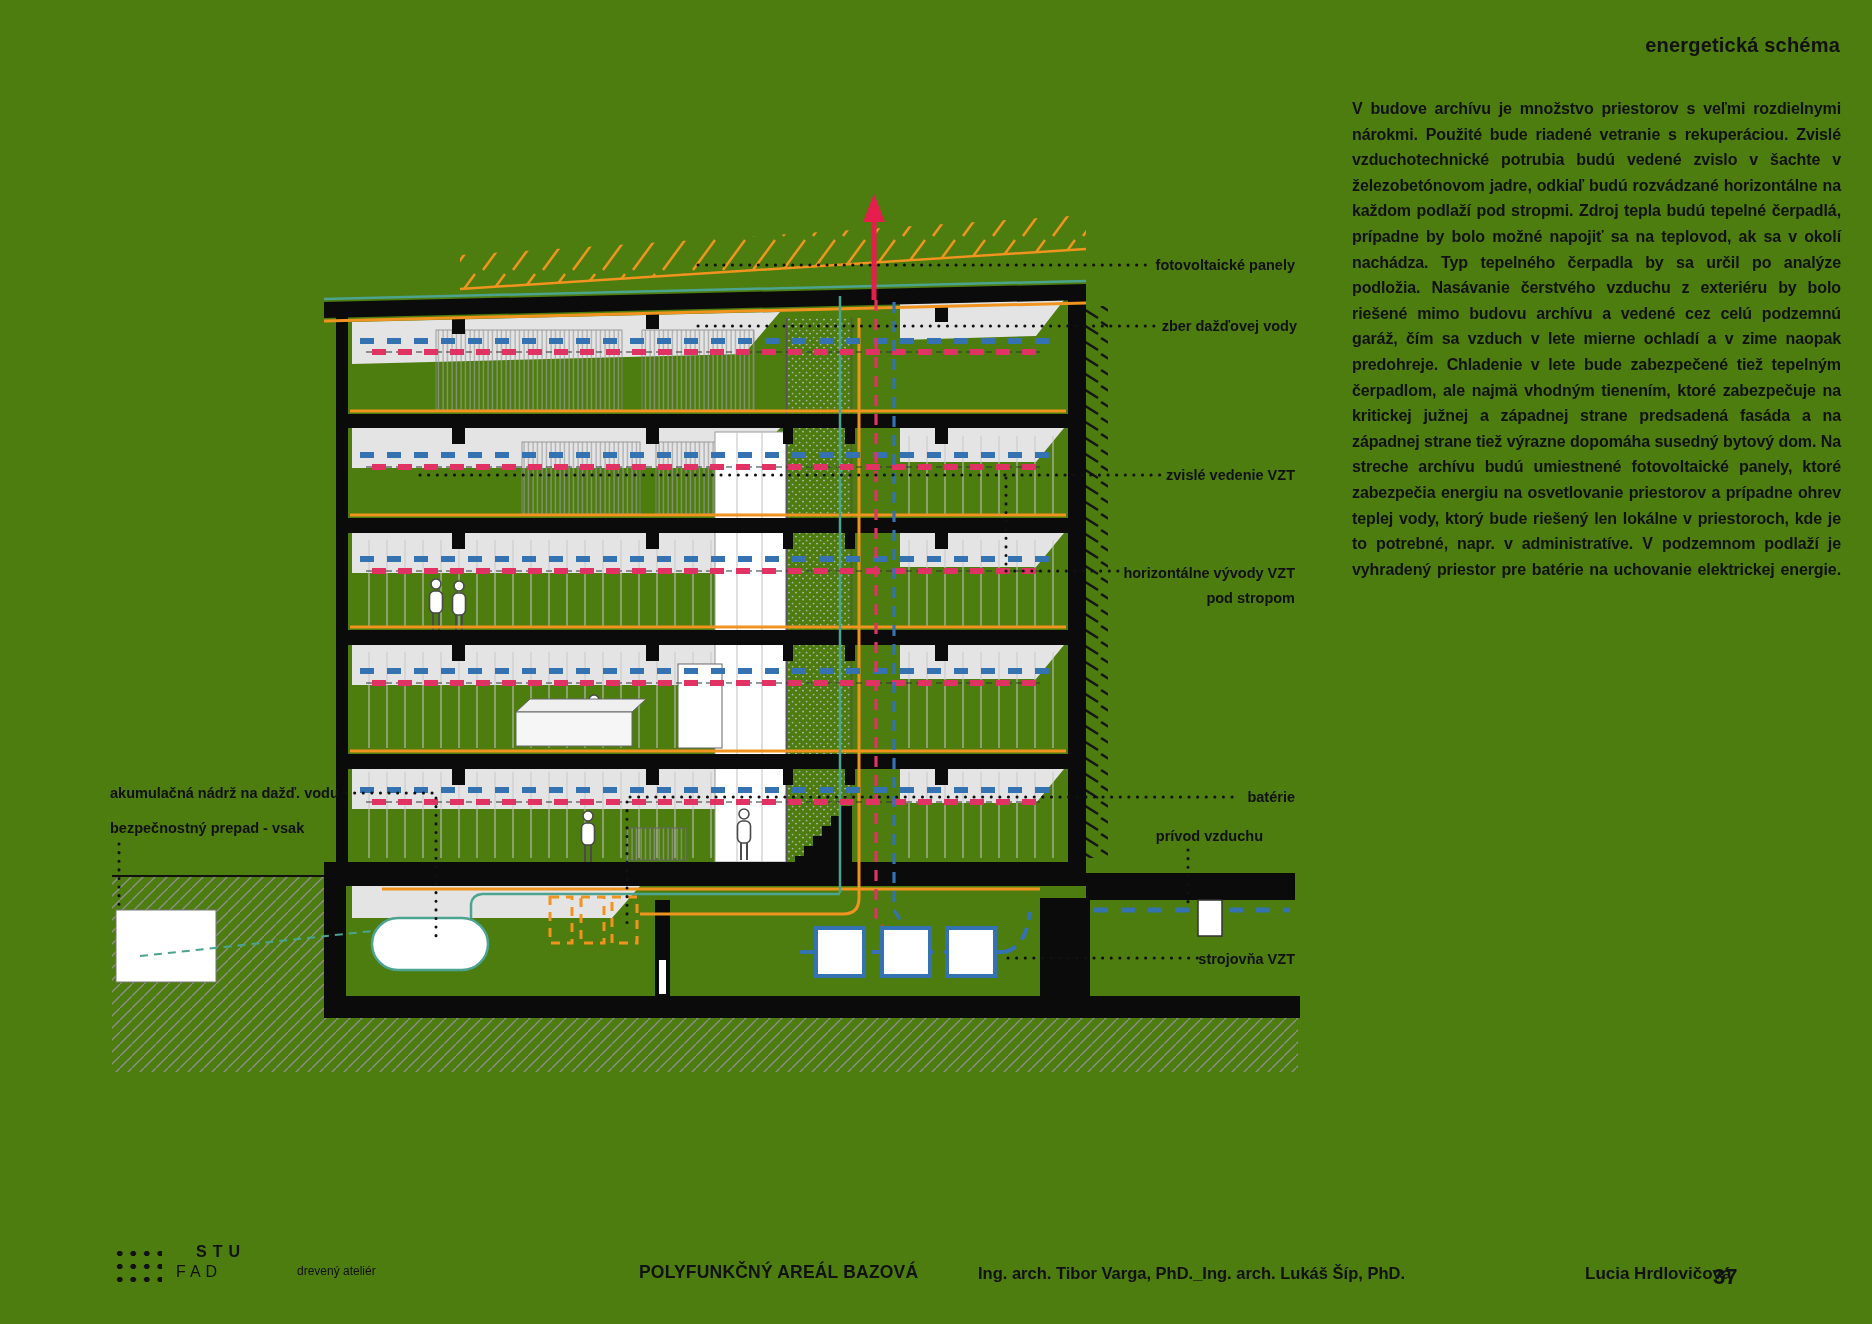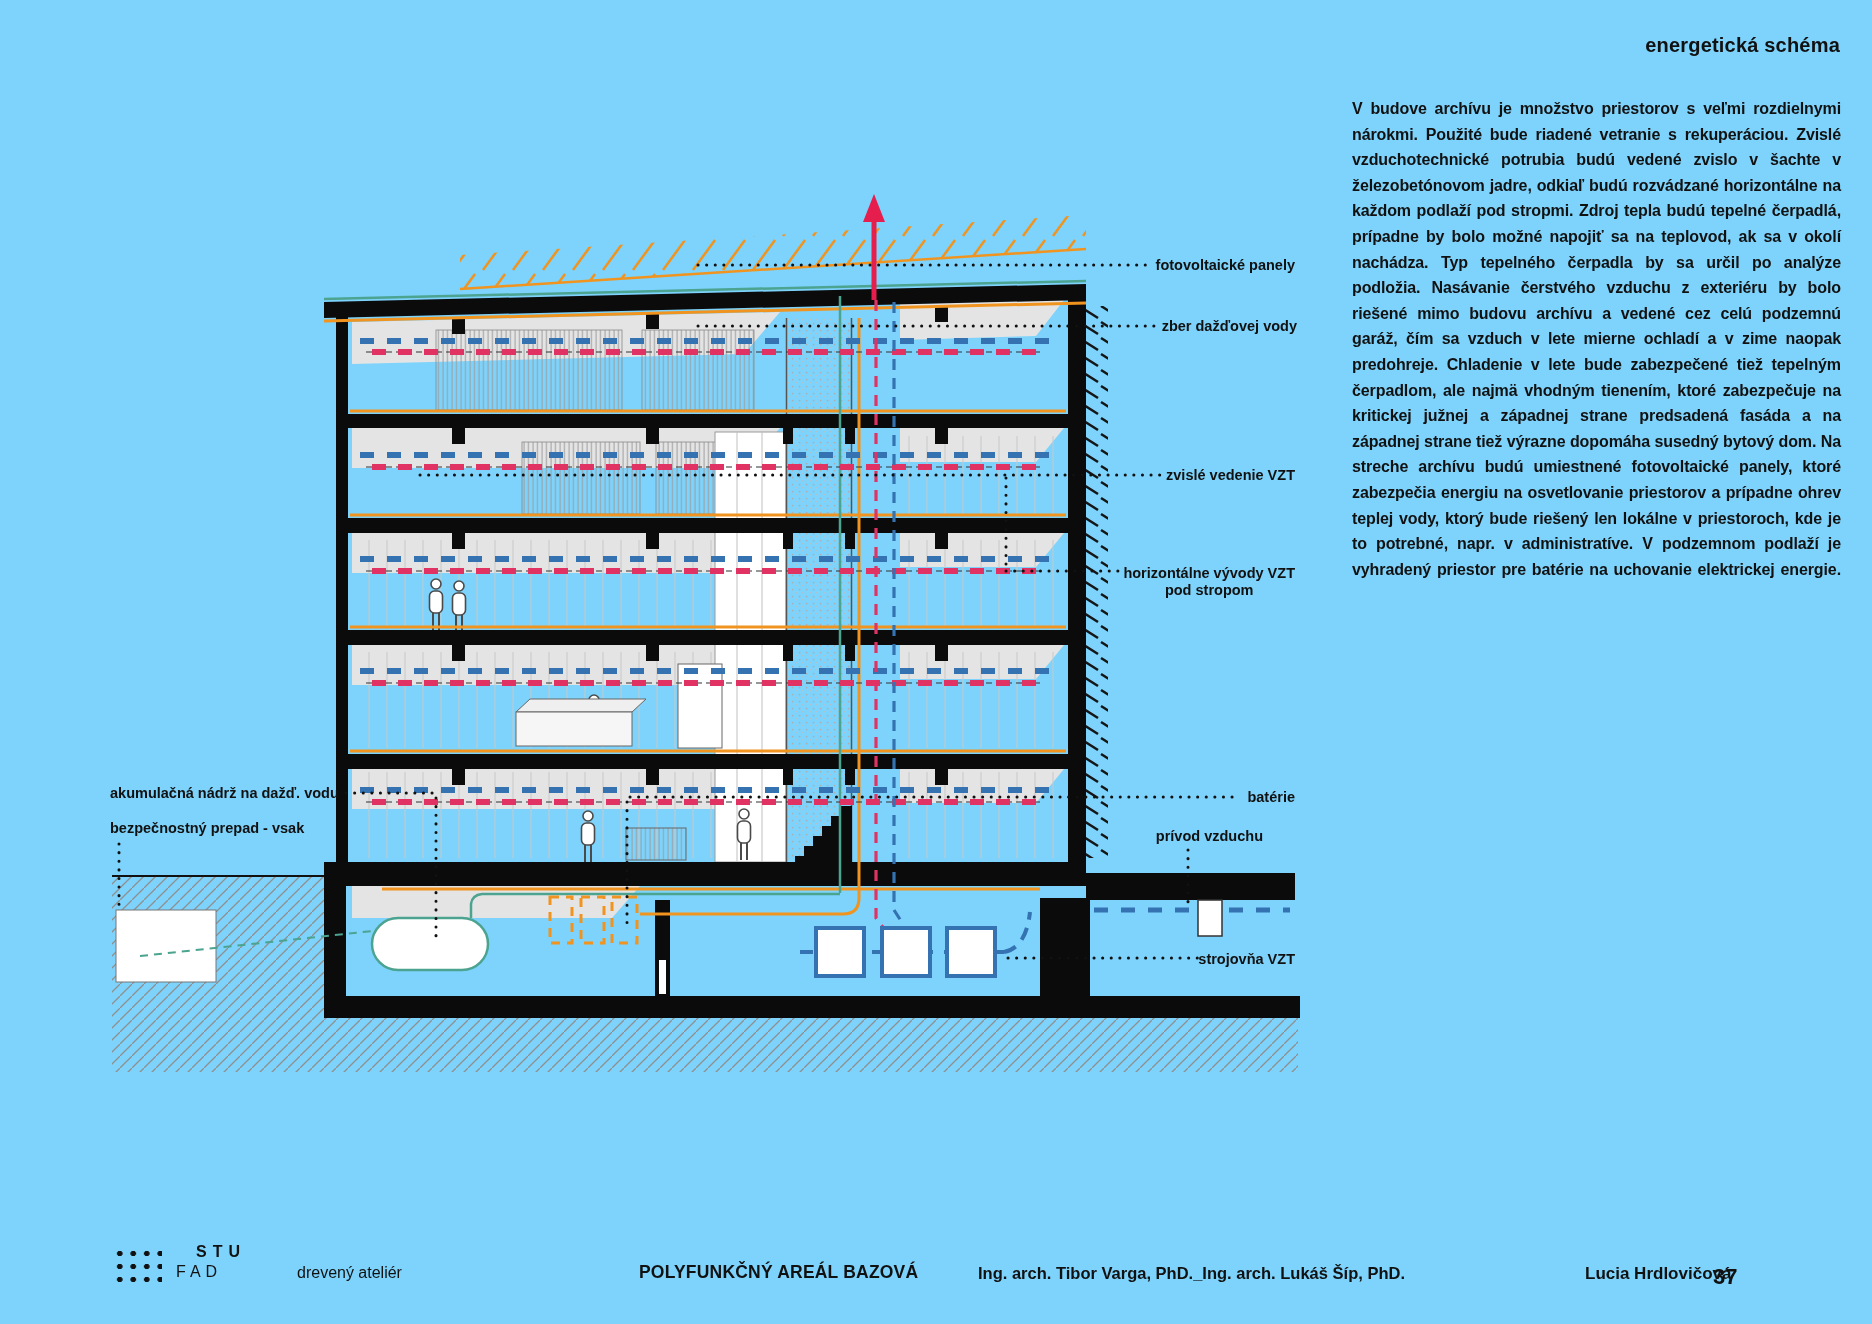--- a/index.html
+++ b/index.html
@@ -1,32 +1,32 @@
 <!DOCTYPE html>
 <html style="--orange: #F0941F; --teal: #4BA390; --blue: #3472B2; --pink: #E03364; --red: #E51E4D;"><head>
 <meta charset="utf-8">
 <style>
   html,body{margin:0;padding:0;background:#777;}
-  .page{position:relative;width:1872px;height:1324px;background:#7dd3fc;overflow:hidden;
+  .page{position:relative;width:1872px;height:1324px;background:#4d7c0f;overflow:hidden;
         font-family:"Liberation Sans","DejaVu Sans",sans-serif;color:#111;}
   .abs{position:absolute;}
   .page-title{top:34px;right:32px;font-size:20px;font-weight:700;letter-spacing:.2px;}
   .descr{top:96px;left:1352px;width:489px;font-size:16px;line-height:25.6px;font-weight:700;
          text-align:justify;text-align-last:justify;letter-spacing:-.1px;}
   .lab{font-size:14.5px;font-weight:700;white-space:nowrap;line-height:17px;}
   .lab.r{text-align:right;}
   .lab2{display:block;}
   svg.draw{position:absolute;left:0;top:0;}
   
   .logo-dots{left:112px;top:1246px;width:50px;height:38px;
      background-image:radial-gradient(#111 2.5px,transparent 3px);
      background-size:13.5px 13px;background-position:1px 1px;}
   .logo-stu{left:176px;top:1243px;font-size:16px;font-weight:700;letter-spacing:6px;margin-left:20px;}
   .logo-fad{left:176px;top:1263px;font-size:16px;font-weight:400;letter-spacing:5px;}
-  .f-studio{left:297px;top:1264px;font-size:16px;font-weight:400;}
+  .f-studio{left:297px;top:1264px;font-size:12px;font-weight:400;}
   .f-project{left:622px;top:1262px;font-size:17.5px;font-weight:700;letter-spacing:.2px;margin-left:17px;}
   .f-superv{left:978px;top:1264px;font-size:16.5px;font-weight:700;}
   .f-author{left:1542px;top:1264px;font-size:17px;font-weight:700;margin-left:43px;}
   .f-page{left:1713px;top:1264px;font-size:22px;font-weight:700;}
   
   .ora{stroke:var(--orange);} .tea{stroke:var(--teal);} .blu{stroke:var(--blue);}
   .pnk{stroke:var(--pink);} .redc{stroke:var(--red);}
   .lead{stroke:#111;stroke-width:3;stroke-linecap:round;stroke-dasharray:.1 8.5;fill:none;}
 </style>
 </head>
@@ -251,21 +251,21 @@
   </svg>
 
   <div class="abs page-title">energetická schéma</div>
   <div class="abs descr">V budove archívu je množstvo priestorov s veľmi rozdielnymi nárokmi. Použité bude riadené vetranie s rekuperáciou. Zvislé vzduchotechnické potrubia budú vedené zvislo v šachte v železobetónovom jadre, odkiaľ budú rozvádzané horizontálne na každom podlaží pod stropmi. Zdroj tepla budú tepelné čerpadlá, prípadne by bolo možné napojiť sa na teplovod, ak sa v okolí nachádza. Typ tepelného čerpadla by sa určil po analýze podložia. Nasávanie čerstvého vzduchu z exteriéru by bolo riešené mimo budovu archívu a vedené cez celú podzemnú garáž, čím sa vzduch v lete mierne ochladí a v zime naopak predohreje. Chladenie v lete bude zabezpečené tiež tepelným čerpadlom, ale najmä vhodným tienením, ktoré zabezpečuje na kritickej južnej a západnej strane predsadená fasáda a na západnej strane tiež výrazne dopomáha susedný bytový dom. Na streche archívu budú umiestnené fotovoltaické panely, ktoré zabezpečia energiu na osvetlovanie priestorov a prípadne ohrev teplej vody, ktorý bude riešený len lokálne v priestoroch, kde je to potrebné, napr. v administratíve. V podzemnom podlaží je vyhradený priestor pre batérie na uchovanie elektrickej energie.</div>
 
   <div class="abs lab r" style="right:577px;top:257px;">fotovoltaické panely</div>
   <div class="abs lab r" style="right:575px;top:318px;">zber dažďovej vody</div>
   <div class="abs lab r" style="right:577px;top:467px;">zvislé vedenie VZT</div>
   <div class="abs lab r" style="right:577px;top:565px;">
     <span class="lab2">horizontálne vývody VZT</span>
-    <span class="lab2" style="text-align:center;">pod stropom</span>
+    <span class="lab2" style="margin-top:8px;">pod stropom</span>
   </div>
   <div class="abs lab r" style="right:577px;top:789px;">batérie</div>
   <div class="abs lab r" style="right:609px;top:828px;">prívod vzduchu</div>
   <div class="abs lab r" style="right:577px;top:951px;">strojovňa VZT</div>
   <div class="abs lab" style="left:110px;top:785px;">akumulačná nádrž na dažď. vodu</div>
   <div class="abs lab" style="left:110px;top:820px;">bezpečnostný prepad - vsak</div>
 
   <div class="abs logo-dots"></div>
   <div class="abs logo-stu">STU</div>
   <div class="abs logo-fad">FAD</div>

